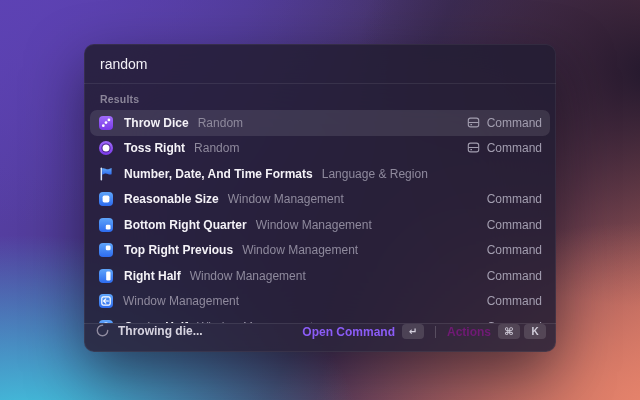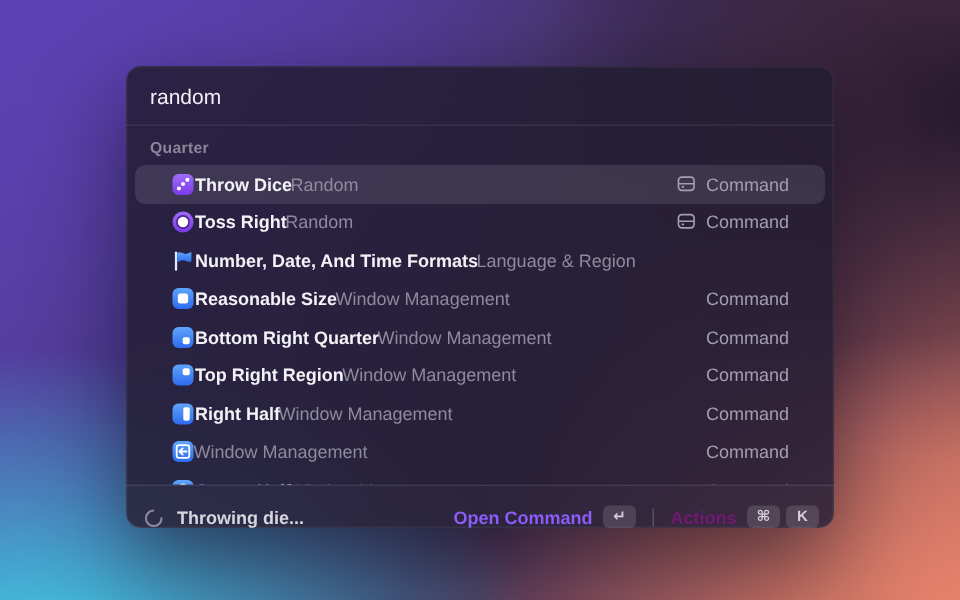--- a/index.html
+++ b/index.html
@@ -18,28 +18,28 @@
     background:rgba(35,29,51,0.86);
     backdrop-filter:blur(40px);
     -webkit-backdrop-filter:blur(40px);
     box-shadow:0 22px 55px rgba(10,8,20,0.5), inset 0 0 0 1px rgba(255,255,255,0.06);
     display:flex;flex-direction:column;overflow:hidden;
   }
   .searchbar{height:39px;flex:0 0 39px;display:flex;align-items:center;padding:0 16px;border-bottom:1px solid rgba(255,255,255,0.08);}
   .searchbar input{background:transparent;border:none;outline:none;width:100%;color:#f2f0f6;font-size:14px;font-family:inherit;padding:0;}
   .results-label{flex:0 0 21px;display:flex;align-items:flex-end;padding:0 16px 3px;font-size:10.5px;font-weight:600;color:#8b8599;letter-spacing:.2px;}
   .list{flex:1 1 auto;padding:2px 6px 0;overflow:hidden;}
-  .row{height:25.5px;display:flex;align-items:center;padding:0 24px;border-radius:7px;}
+  .row{height:25.5px;display:flex;align-items:center;gap:10px;padding:0 8px;border-radius:7px;}
   .row.selected{background:rgba(255,255,255,0.10);}
   .ricon{width:16px;height:16px;flex:0 0 16px;display:flex;}
   .title{font-size:12px;font-weight:700;color:#f4f2f7;white-space:nowrap;}
   .subtitle{font-size:12px;color:#8f8a9d;white-space:nowrap;margin-left:-1px;}
   .accessory{margin-left:auto;display:flex;align-items:flex-start;gap:7px;font-size:12px;color:#a39eb0;white-space:nowrap;}
   .footer{
-    flex:0 0 28px;display:flex;align-items:flex-end;padding:0 10px 0 12px;
+    flex:0 0 28px;display:flex;align-items:flex-start;padding:0 10px 0 12px;
     border-top:1px solid rgba(255,255,255,0.09);
     background:rgba(255,255,255,0.02);
     font-size:12px;
   }
   .status{color:#d8d5e1;font-weight:600;margin-left:9px;}
   .footer-right{margin-left:auto;display:flex;align-items:center;}
   .action-label{color:#8b5cf6;font-weight:700;}
   .actions-label{color:#701a75;font-weight:600;}
   .keycap{
     display:inline-flex;align-items:center;justify-content:center;
@@ -67,21 +67,21 @@
   </defs>
 </svg>
 
 <div class="window">
 
   <div class="searchbar">
     <input type="text" value="random" style="">
   </div>
 
   <div class="results-label">
-    <span>Quarter</span>
+    <span>Results</span>
   </div>
 
   <div class="list">
 
     <div class="row selected">
       <span class="ricon">
         <svg viewBox="0 0 16 16" width="16" height="16">
             <rect x="1" y="1" width="14" height="14" rx="4" fill="url(#gPurple)"></rect>
             <circle cx="5.3" cy="10.7" r="1.35" fill="#fff"></circle>
             <circle cx="8" cy="7.6" r="1.35" fill="#fff"></circle>
@@ -163,21 +163,21 @@
       </span>
     </div>
 
     <div class="row">
       <span class="ricon">
         <svg viewBox="0 0 16 16" width="16" height="16">
             <rect x="1" y="1" width="14" height="14" rx="4" fill="url(#gBlue)"></rect>
             <rect x="7.8" y="3.5" width="4.7" height="4.7" rx="1.3" fill="#fff"></rect>
           </svg>
       </span>
-      <span class="title">Top Right Region</span>
+      <span class="title">Top Right Previous</span>
       <span class="subtitle">Window Management</span>
       <span class="accessory">
         <span>Command</span>
       </span>
     </div>
 
     <div class="row">
       <span class="ricon">
         <svg viewBox="0 0 16 16" width="16" height="16">
             <rect x="1" y="1" width="14" height="14" rx="4" fill="url(#gBlue)"></rect>

